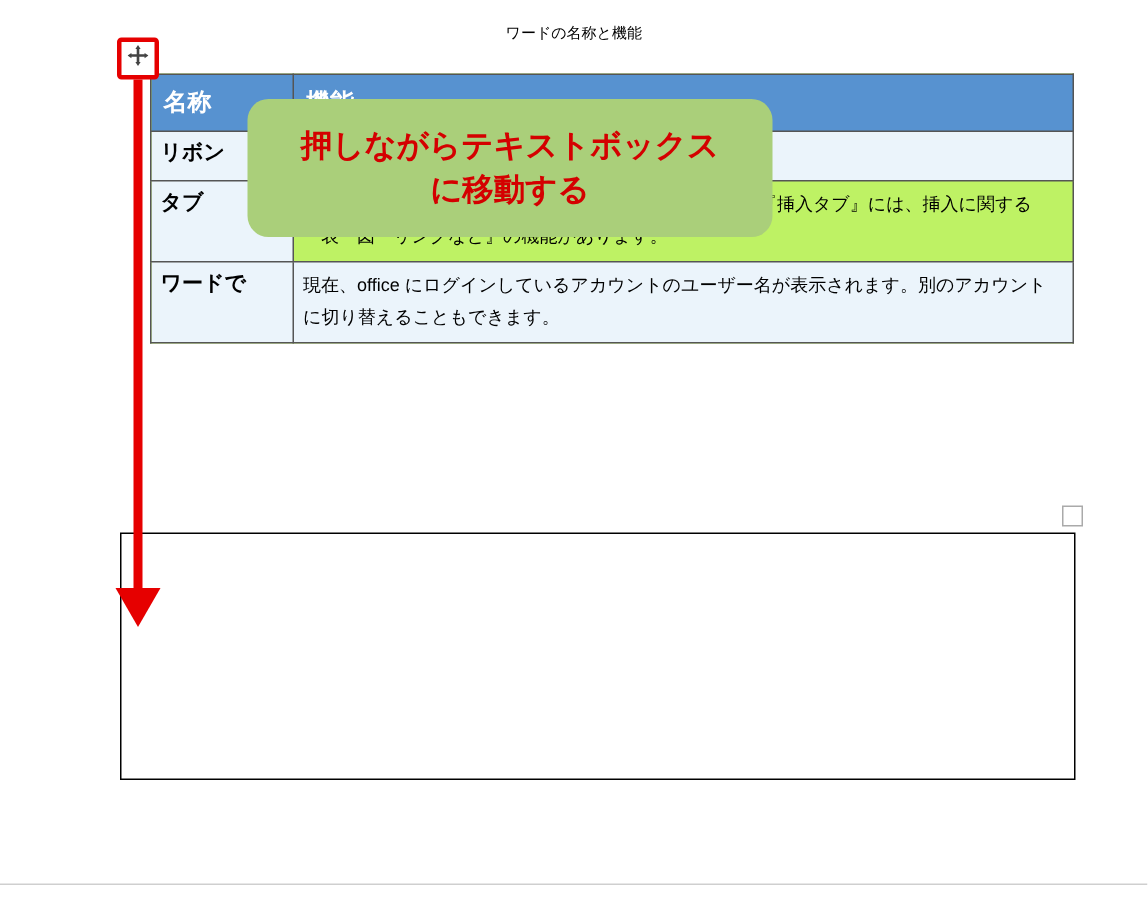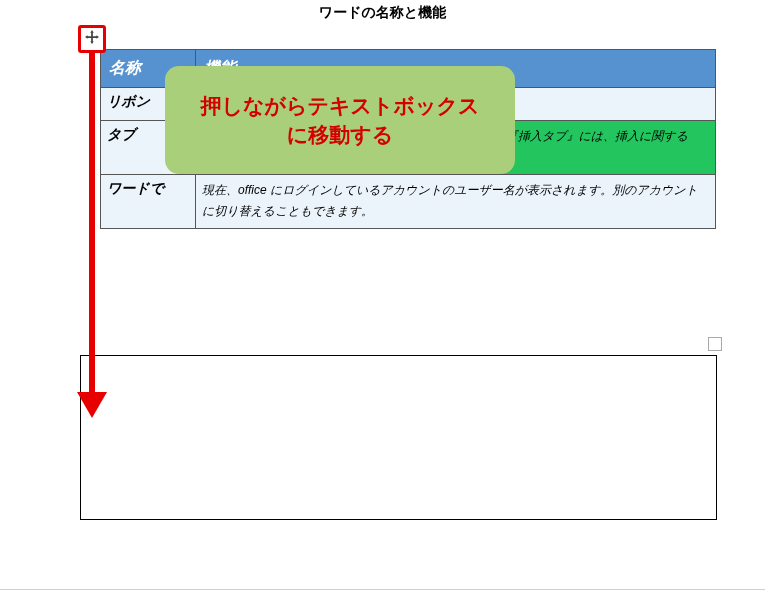--- a/index.html
+++ b/index.html
@@ -5,24 +5,24 @@
     * { margin: 0; padding: 0; box-sizing: border-box; }
     body {
       font-family: "Yu Gothic", "Meiryo", sans-serif;
       background: #fff;
       width: 765px;
       height: 598px;
       overflow: hidden;
       position: relative;
     }
     .title {
-      font-weight: bold;
+      font-weight: normal;
       text-align: center;
-      font-size: 14px;
-      padding-top: 4px;
+      font-size: 10px;
+      padding-top: 15px;
     }
     .move-handle {
       position: absolute;
       left: 78px;
       top: 25px;
       width: 28px;
       height: 28px;
       border: 3px solid #e60000;
       border-radius: 3px;
       display: flex;
@@ -32,23 +32,22 @@
       z-index: 20;
     }
     .move-handle svg { width: 14px; height: 14px; }
     .table-wrap {
       position: absolute;
       left: 100px;
       top: 49px;
       width: 616px;
       border-collapse: collapse;
       font-size: 12px;
-      background: #22c55e;
+      background: #bef264;
       z-index: 5;
-      font-style: italic;
     }
     .table-wrap th, .table-wrap td {
       border: 1px solid #555;
       padding: 5px 6px;
       vertical-align: top;
       text-align: left;
     }
     .table-wrap thead th {
       background: #5792d0;
       color: #fff;
@@ -65,21 +64,21 @@
     .table-wrap tbody tr:nth-child(odd) td { background: #ebf4fb; }
     .table-wrap tbody td {
       line-height: 1.8;
       color: #000;
     }
     .callout {
       position: absolute;
       left: 165px;
       top: 66px;
       width: 350px;
-      height: 108px;
+      height: 92px;
       background: #aacf7a;
       border-radius: 14px;
       display: flex;
       align-items: center;
       justify-content: center;
       color: #d40000;
       font-weight: bold;
       font-size: 21px;
       text-align: center;
       line-height: 1.4;

